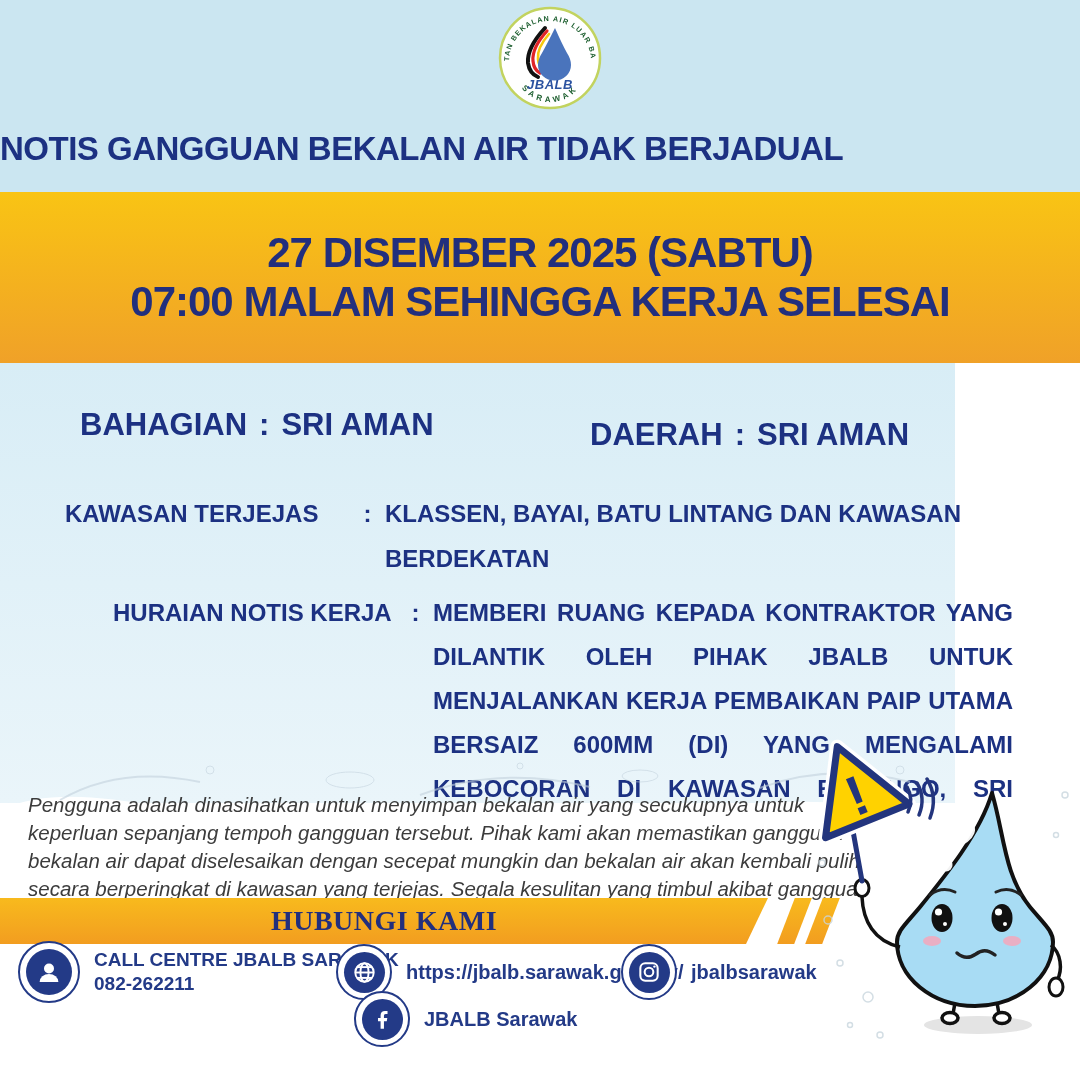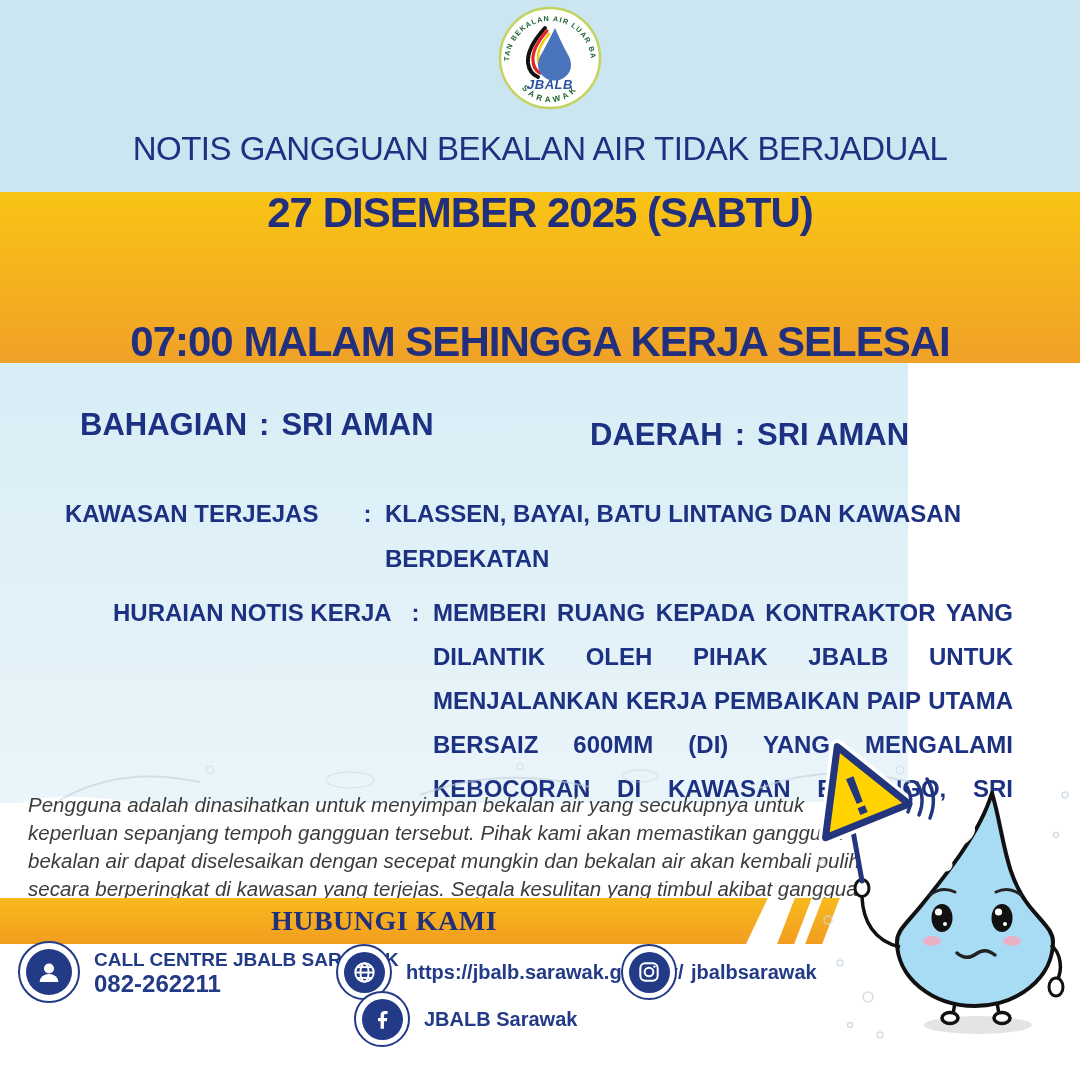--- a/index.html
+++ b/index.html
@@ -2,32 +2,32 @@
 <html><head>
 <meta charset="utf-8">
 <style>
   html,body{margin:0;padding:0;}
   body{font-family:"Liberation Sans",sans-serif;}
   .poster{position:relative;width:1080px;height:1080px;background:#ffffff;overflow:hidden;}
 
   
   .top-zone{position:absolute;left:0;top:0;width:1080px;height:192px;background:#cbe6f1;}
   .logo-wrap{position:absolute;left:498px;top:6px;width:104px;height:104px;}
-  .main-title{position:absolute;left:0;top:130px;width:1080px;text-align:center;
-    font-size:33px;font-weight:normal;color:#1c3182;letter-spacing:-0.5px;}
+  .main-title{position:absolute;left:0;top:130px;width:1080px;
+    font-size:33px;font-weight:bold;color:#1c3182;letter-spacing:-0.5px;}
 
   
   .banner{position:absolute;left:0;top:192px;width:1080px;height:171px;
     background:linear-gradient(#f9c414,#f0a128);display:flex;flex-direction:column;
-    justify-content:space-between;align-items:center;gap:7px;}
+    justify-content:center;align-items:center;gap:7px;}
   .banner div{font-size:42px;font-weight:bold;color:#222f7d;letter-spacing:-1px;line-height:1;}
 
   
   .content-zone{position:absolute;left:0;top:363px;width:908px;height:440px;
-    background:linear-gradient(#d8edf6,#eaf5fa);}
+    background:linear-gradient(#d8edf6,#eaf5fa);padding-left:47px;}
   .loc-item{position:absolute;font-size:31px;font-weight:bold;color:#1c3182;white-space:nowrap;}
   .loc-bahagian{left:80px;top:44px;}
   .loc-daerah{left:590px;top:54px;}
   .loc-item .sep{padding:0 12px;}
 
   .field{position:absolute;left:65px;display:grid;grid-template-columns:285px 35px 580px;}
   .field-kawasan{top:128px;}
   .field-huraian{top:228px;margin-left:48px;}
   .field .flabel,.field .fsep,.field .fvalue{font-weight:bold;color:#1c3182;}
   .field-kawasan .flabel,.field-kawasan .fsep,.field-kawasan .fvalue{font-size:24px;line-height:45px;}
@@ -59,21 +59,21 @@
   .ci-insta{left:621px;top:944px;}
   .ci-fb{left:354px;top:991px;}
   .icon-ring{border:2px solid #233a87;border-radius:50%;display:flex;align-items:center;justify-content:center;background:#fff;}
   .ring-lg{width:58px;height:58px;}
   .ring-md{width:52px;height:52px;}
   .icon-disc{background:#233a87;border-radius:50%;display:flex;align-items:center;justify-content:center;}
   .ring-lg .icon-disc{width:46px;height:46px;}
   .ring-md .icon-disc{width:41px;height:41px;}
   .contact-text{color:#233a87;font-weight:bold;}
   .contact-text .l1{font-size:19px;line-height:24px;}
-  .contact-text .l2{font-size:24px;line-height:24px;}
+  .contact-text .l2{font-size:19px;line-height:24px;}
   .contact-single{font-size:20px;}
 
   .mascot-svg{position:absolute;left:810px;top:735px;width:270px;height:310px;}
 </style>
 </head>
 <body>
 
 <div class="poster">
 
   <div class="top-zone">

